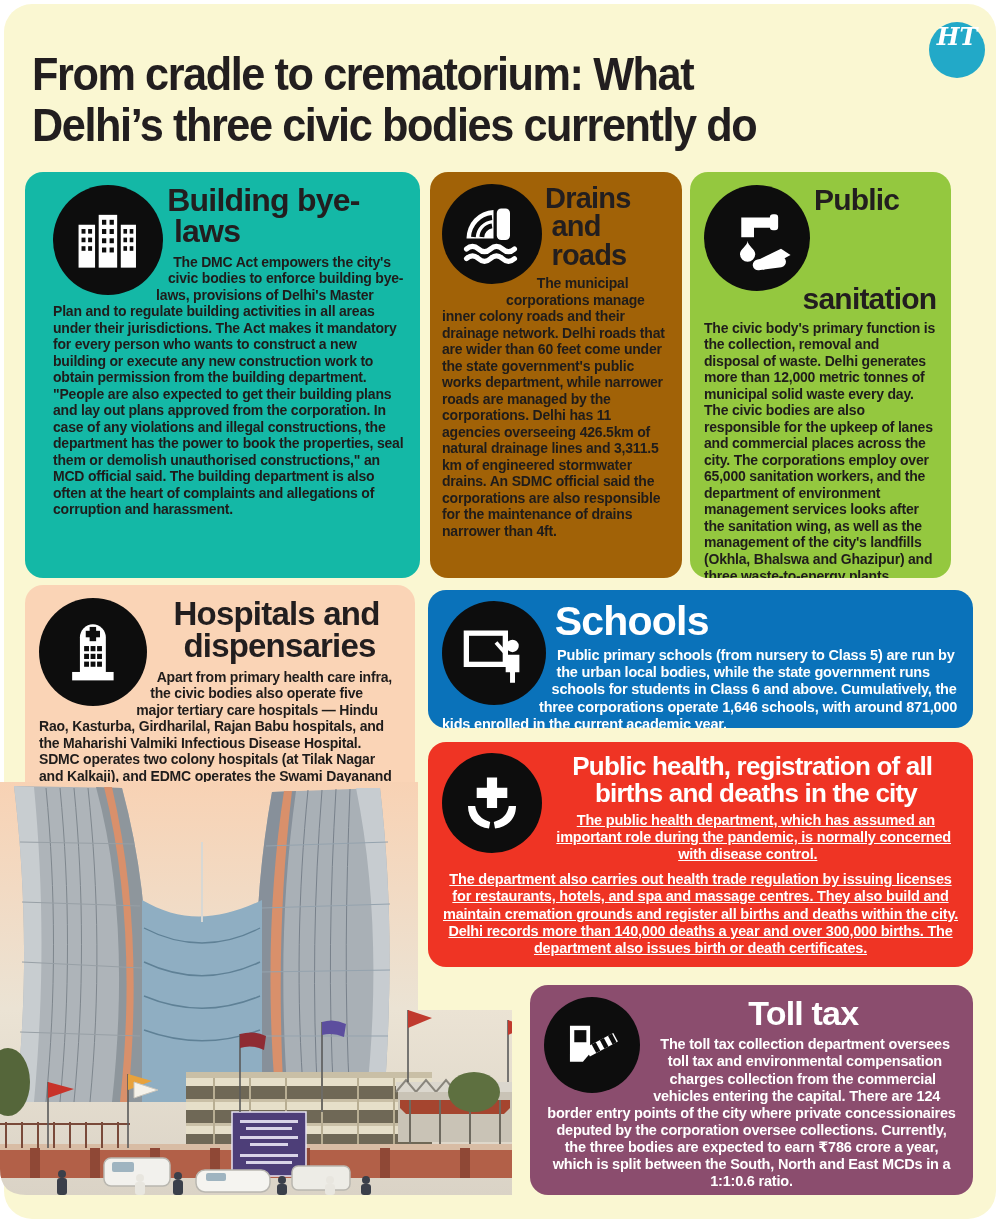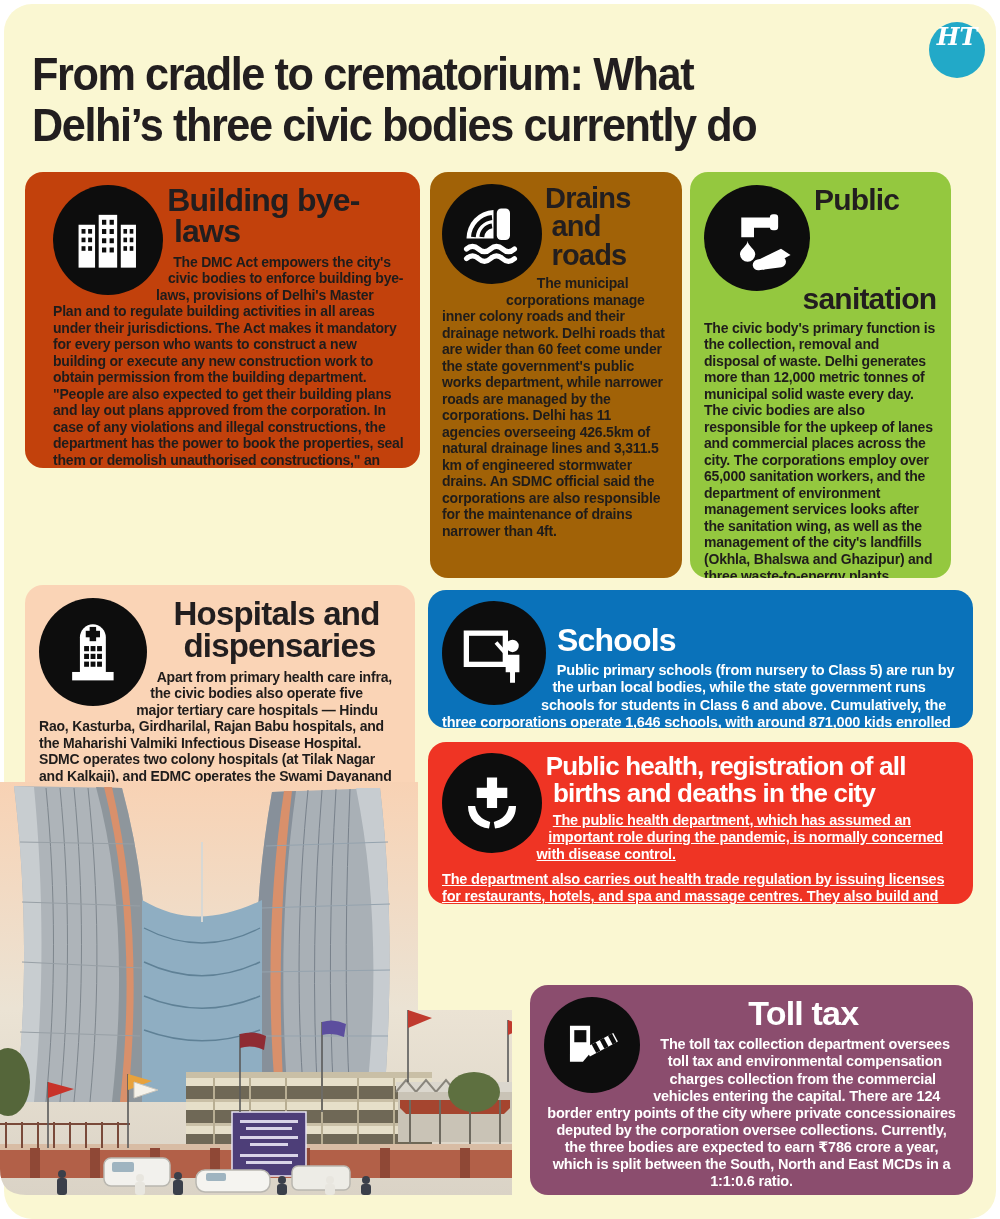--- a/index.html
+++ b/index.html
@@ -19,43 +19,43 @@
   .panel{position:absolute;border-radius:18px;padding:13px 14px;overflow:hidden;box-sizing:border-box;}
   .panel h2{margin:0 0 6px 0;font-weight:bold;color:#221E1F;line-height:0.98;letter-spacing:-0.8px;}
   .panel p{margin:0 0 6px 0;font-weight:bold;color:#1F1C1B;font-size:14px;line-height:1.18;letter-spacing:-0.2px;}
   .panel.dark-on-light p{color:#1F1C1B;}
   .panel.light-text h2, .panel.light-text p{color:#ffffff;}
 
   .icon-circle{float:left;border-radius:50%;background:#0D0D0D;shape-outside:circle(50%);
                display:flex;align-items:center;justify-content:center;margin:0 12px 8px 0;}
   .icon-circle svg{width:72%;height:72%;}
 
-  .p-building{left:25px;top:172px;width:395px;height:296px;background:#c2410c;padding-left:28px;}
+  .p-building{left:25px;top:172px;width:395px;height:406px;background:#14b8a6;padding-left:28px;}
   .p-building h2{font-size:32px;}
   .p-building .icon-circle{width:110px;height:110px;}
 
   .p-drains{left:430px;top:172px;width:252px;height:406px;background:#a16207;padding:12px;}
   .p-drains h2{font-size:29px;}
   .p-drains .icon-circle{width:100px;height:100px;margin-right:10px;}
 
   .p-sanitation{left:690px;top:172px;width:261px;height:406px;background:#94C83F;}
   .p-sanitation h2{font-size:30px;}
   .p-sanitation .icon-circle{width:106px;height:106px;}
 
   .p-hospitals{left:25px;top:585px;width:390px;height:610px;background:#FAD4B6;}
   .p-hospitals h2{font-size:33px;text-align:center;}
   .p-hospitals .icon-circle{width:108px;height:108px;}
   .p-hospitals .tail{clear:none;text-align:center;max-width:250px;margin:0 auto;font-size:15px;}
 
   .p-schools{left:428px;top:590px;width:545px;height:138px;background:#0A72BA;padding:11px 14px;}
-  .p-schools h2{font-size:32px;margin-top:24px;}
+  .p-schools h2{font-size:41px;}
   .p-schools .icon-circle{width:104px;height:104px;background:#0D0D0D;}
   .p-schools p{font-size:14.5px;}
 
-  .p-health{left:428px;top:742px;width:545px;height:162px;background:#EF3424;padding:11px 14px;}
+  .p-health{left:428px;top:742px;width:545px;height:225px;background:#EF3424;padding:11px 14px;text-align:center;}
   .p-health h2{font-size:26px;line-height:1.02;}
   .p-health .icon-circle{width:100px;height:100px;}
   .p-health p{font-size:14.5px;margin-bottom:8px;text-decoration:underline;}
 
   .p-toll{left:530px;top:985px;width:443px;height:210px;background:#8B4D6E;padding:12px 14px;text-align:center;}
   .p-toll h2{font-size:34px;}
   .p-toll .icon-circle{width:96px;height:96px;}
   .p-toll p{font-size:14.5px;}
 
   

